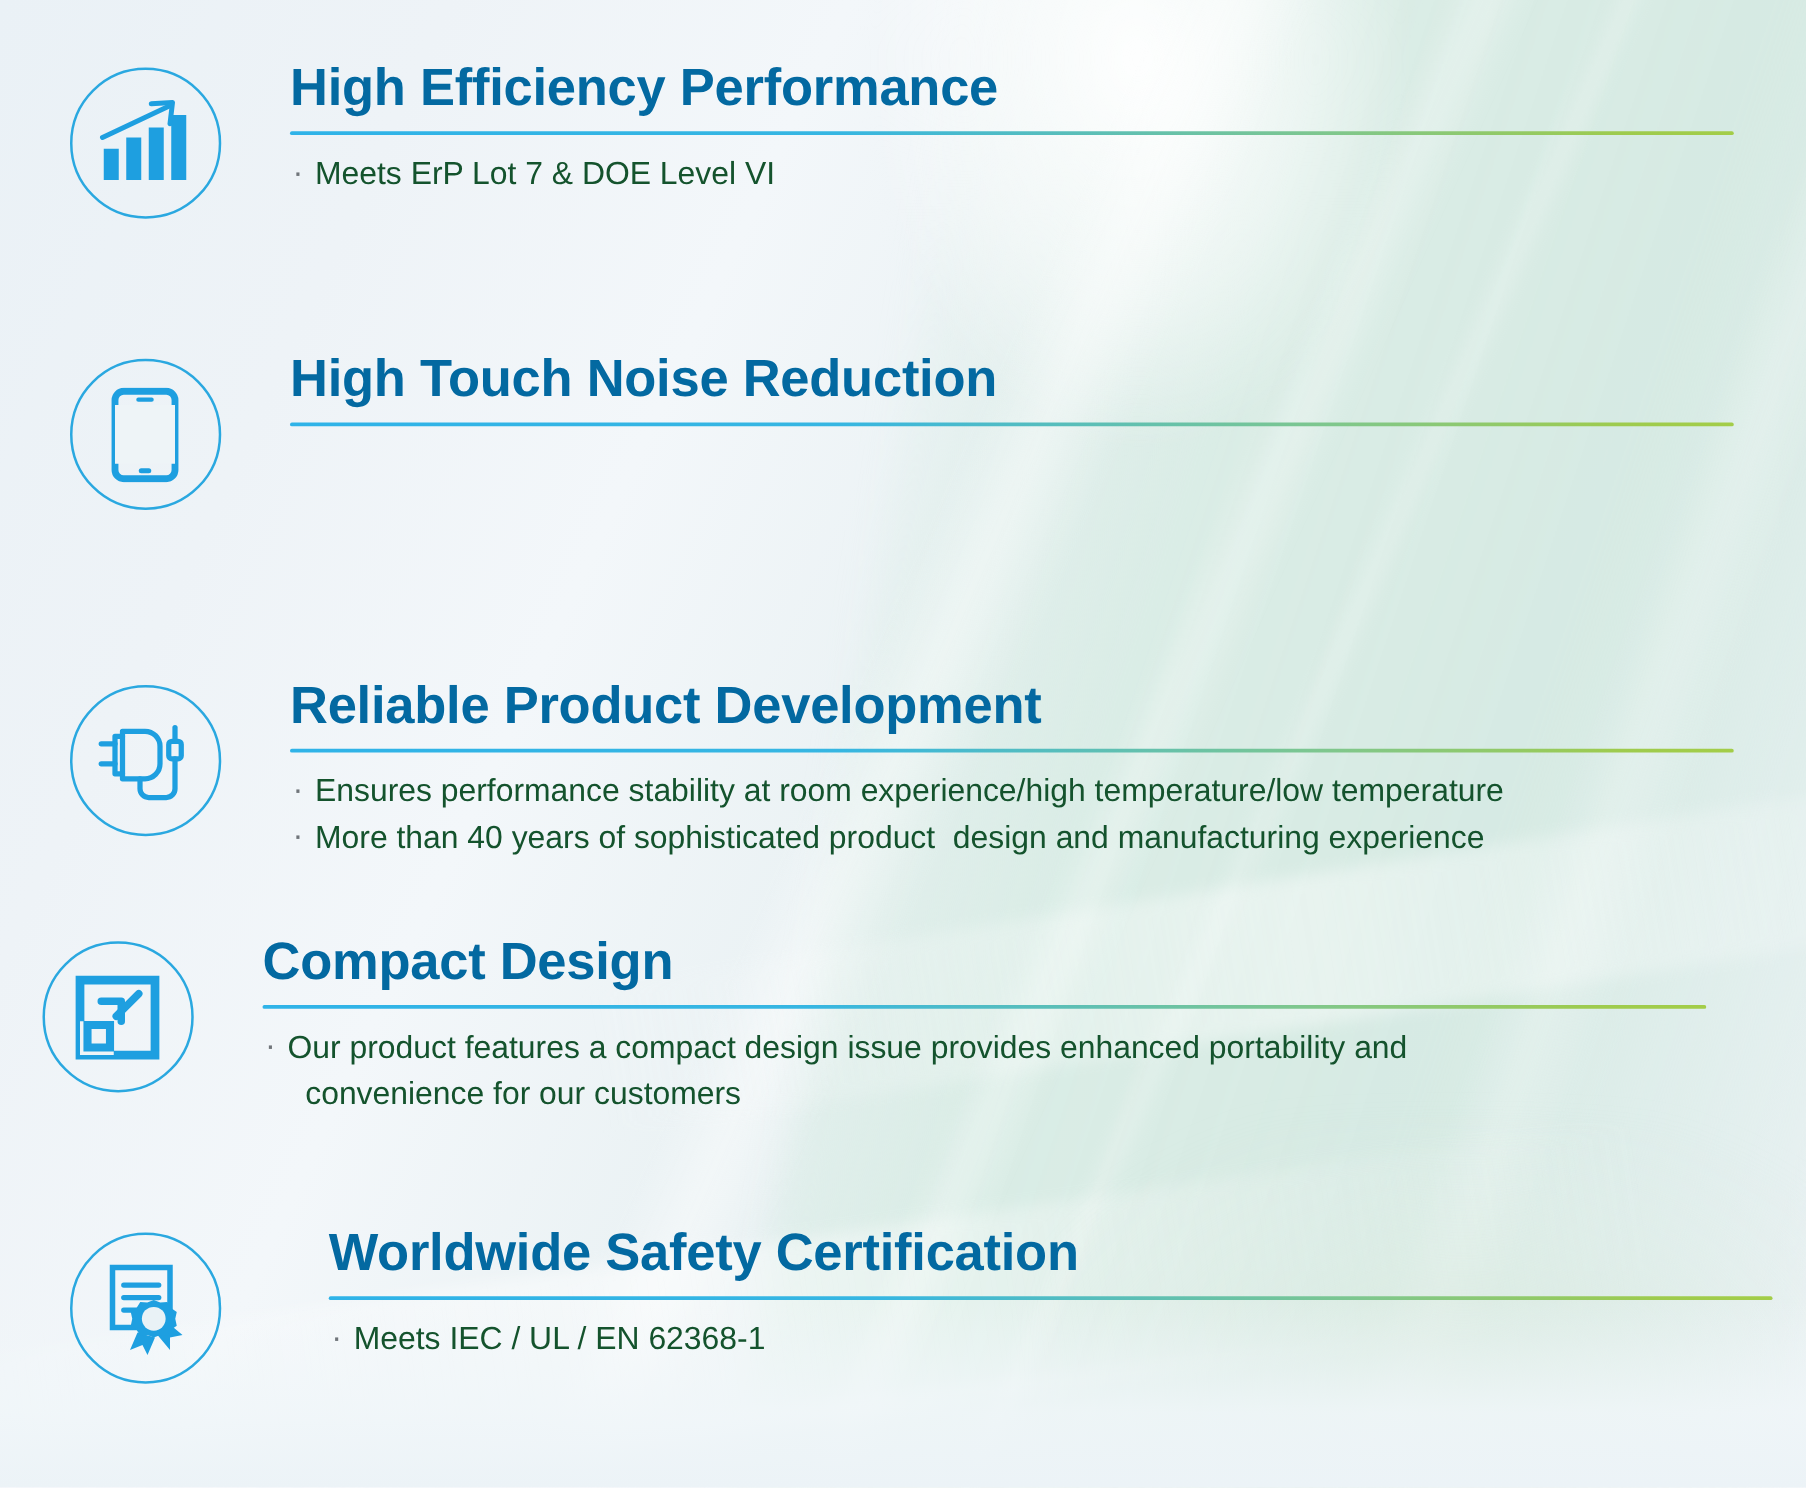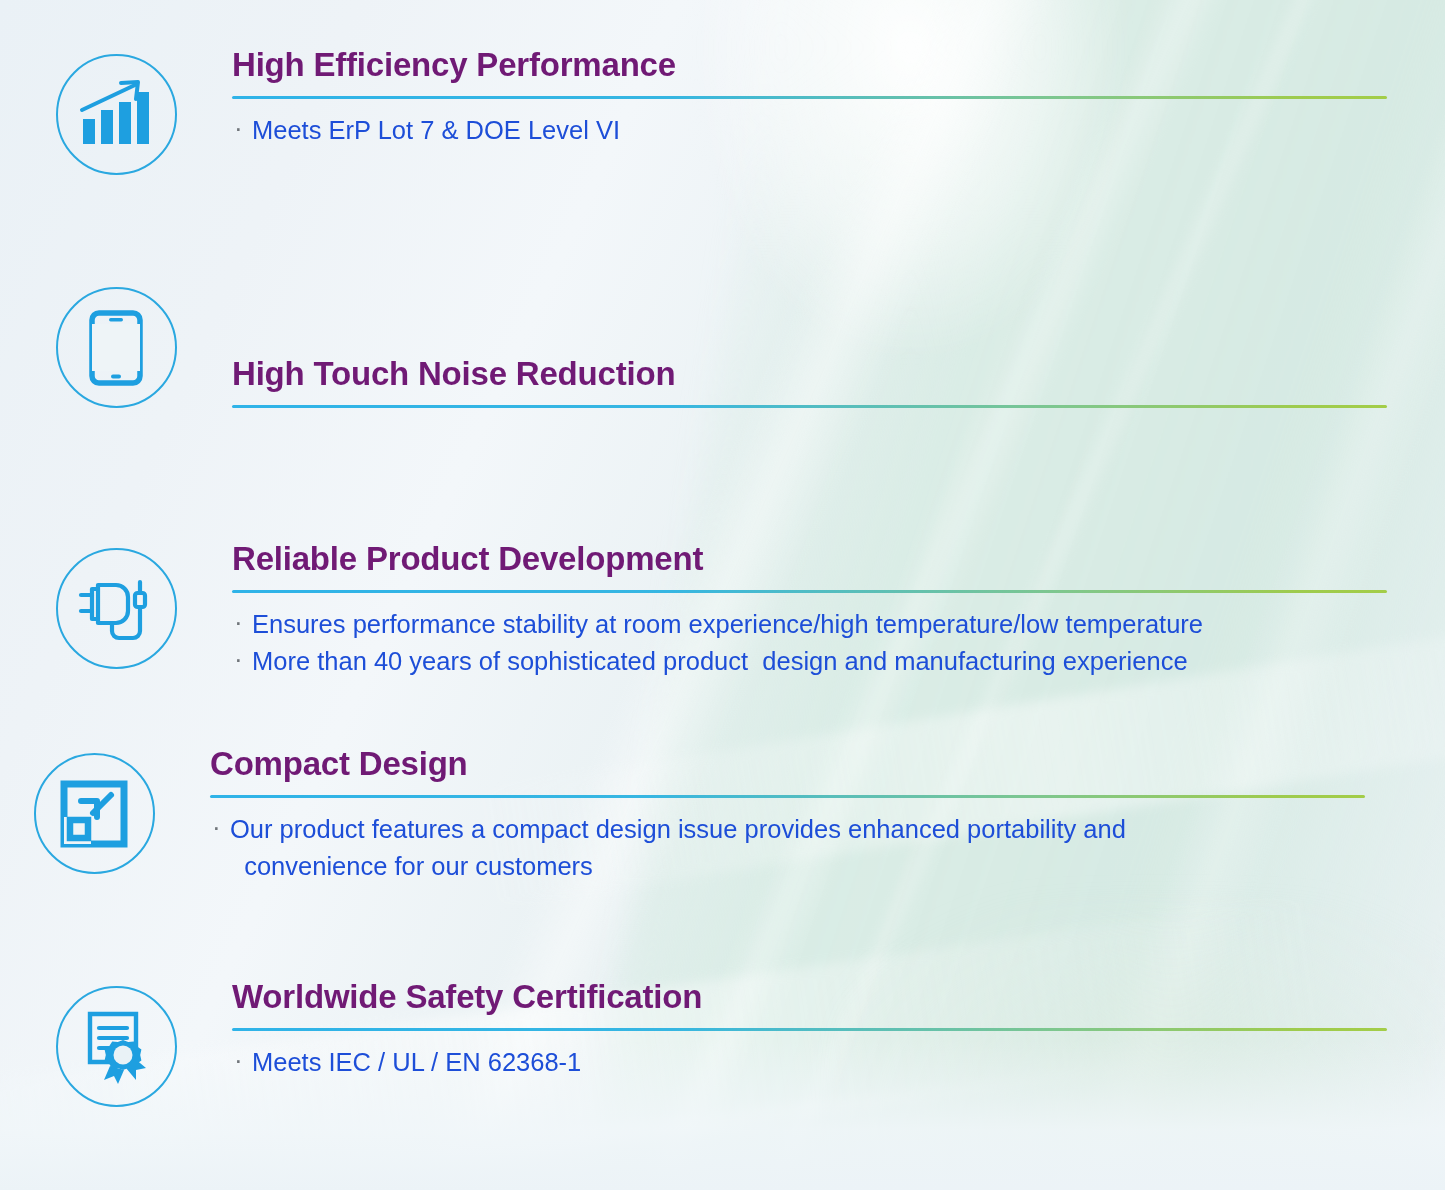--- a/index.html
+++ b/index.html
@@ -112,40 +112,40 @@
     justify-content: center;
     box-sizing: border-box;
   }
   .icon-circle svg { display: block; }
 
   .feature-body {
     flex: 1 1 auto;
     padding-right: 80px;
   }
   .feature-title {
-    color: #701a75;
-    font-size: 33px;
+    color: #0369a1;
+    font-size: 42px;
     font-weight: bold;
     letter-spacing: -0.2px;
     line-height: 1.05;
     white-space: nowrap;
   }
   .rule {
     height: 3px;
     margin-top: 13px;
     width: 1155px;
     border-radius: 2px;
     background: linear-gradient(to right, #2fb3e8 0%, #36b6e2 38%, #7fc78d 72%, #9ecb4e 92%, #a3cd48 100%);
   }
   .bullets {
     margin-top: 13px;
   }
   .bullet {
     position: relative;
-    color: #1d4ed8;
+    color: #14532d;
     font-size: 25.5px;
     line-height: 1.46;
     padding-left: 20px;
     white-space: pre-wrap;
   }
   .bullet::before {
     content: "\00B7";
     position: absolute;
     left: 2px;
     top: -2px;
@@ -188,21 +188,21 @@
       </div>
       <div class="feature-body">
         <div class="feature-title">High Efficiency Performance</div>
         <div class="rule"></div>
         <div class="bullets">
           <div class="bullet">Meets ErP Lot 7 &amp; DOE Level VI</div>
         </div>
       </div>
     </div>
 
-    <div class="feature" style="top:281px;align-items:flex-end;">
+    <div class="feature" style="top:281px;">
       <div class="icon-wrap">
         <div class="icon-circle">
           <svg width="56" height="76" viewBox="0 0 56 76" fill="none">
             <rect x="4" y="3" width="48" height="70" rx="7" ry="7" stroke="#1e9fe0" stroke-width="5.5" fill="none"></rect>
             <rect x="11" y="14" width="34" height="46" fill="#ffffff" opacity="0"></rect>
             <path d="M11 15 H45 V60 H11 Z" stroke="#1e9fe0" stroke-width="0" fill="none"></path>
             <rect x="11" y="14" width="34" height="47" stroke="#d9eaf3" stroke-width="0" fill="none"></rect>
             <rect x="4" y="14" width="48" height="47" fill="#eef4f7"></rect>
             <rect x="21" y="8" width="14" height="3.4" rx="1.7" fill="#1e9fe0"></rect>
             <rect x="23" y="64.5" width="10" height="4" rx="2" fill="#1e9fe0"></rect>
@@ -254,21 +254,21 @@
       <div class="feature-body">
         <div class="feature-title">Compact Design</div>
         <div class="rule"></div>
         <div class="bullets">
           <div class="bullet">Our product features a compact design issue provides enhanced portability and
   convenience for our customers</div>
         </div>
       </div>
     </div>
 
-    <div class="feature" style="top:980px;">
+    <div class="feature" style="top:980px;gap:31px;">
       <div class="icon-wrap">
         <div class="icon-circle">
           <svg width="72" height="74" viewBox="0 0 72 74" fill="none">
             <path d="M10 4 H56 V52 H10 Z" stroke="#1e9fe0" stroke-width="4.4" fill="none"></path>
             <path d="M19 18 H47" stroke="#1e9fe0" stroke-width="4.2" stroke-linecap="round"></path>
             <path d="M19 28 H47" stroke="#1e9fe0" stroke-width="4.2" stroke-linecap="round"></path>
             <path d="M19 38 H36" stroke="#1e9fe0" stroke-width="4.2" stroke-linecap="round"></path>
             <path d="M30 56 L24 70 L34 66 L38 74 L44 60 Z" fill="#1e9fe0"></path>
             <path d="M46 58 L56 70 L56 60 L66 58 L54 48 Z" fill="#1e9fe0"></path>
             <path d="M43 30 l5.2 2.0 l5.6 -0.4 l3.0 4.7 l4.6 3.2 l-1.2 5.5 l1.2 5.5 l-4.6 3.2 l-3.0 4.7 l-5.6 -0.4 l-5.2 2.0 l-5.2 -2.0 l-5.6 0.4 l-3.0 -4.7 l-4.6 -3.2 l1.2 -5.5 l-1.2 -5.5 l4.6 -3.2 l3.0 -4.7 l5.6 0.4 Z" fill="#1e9fe0"></path>

